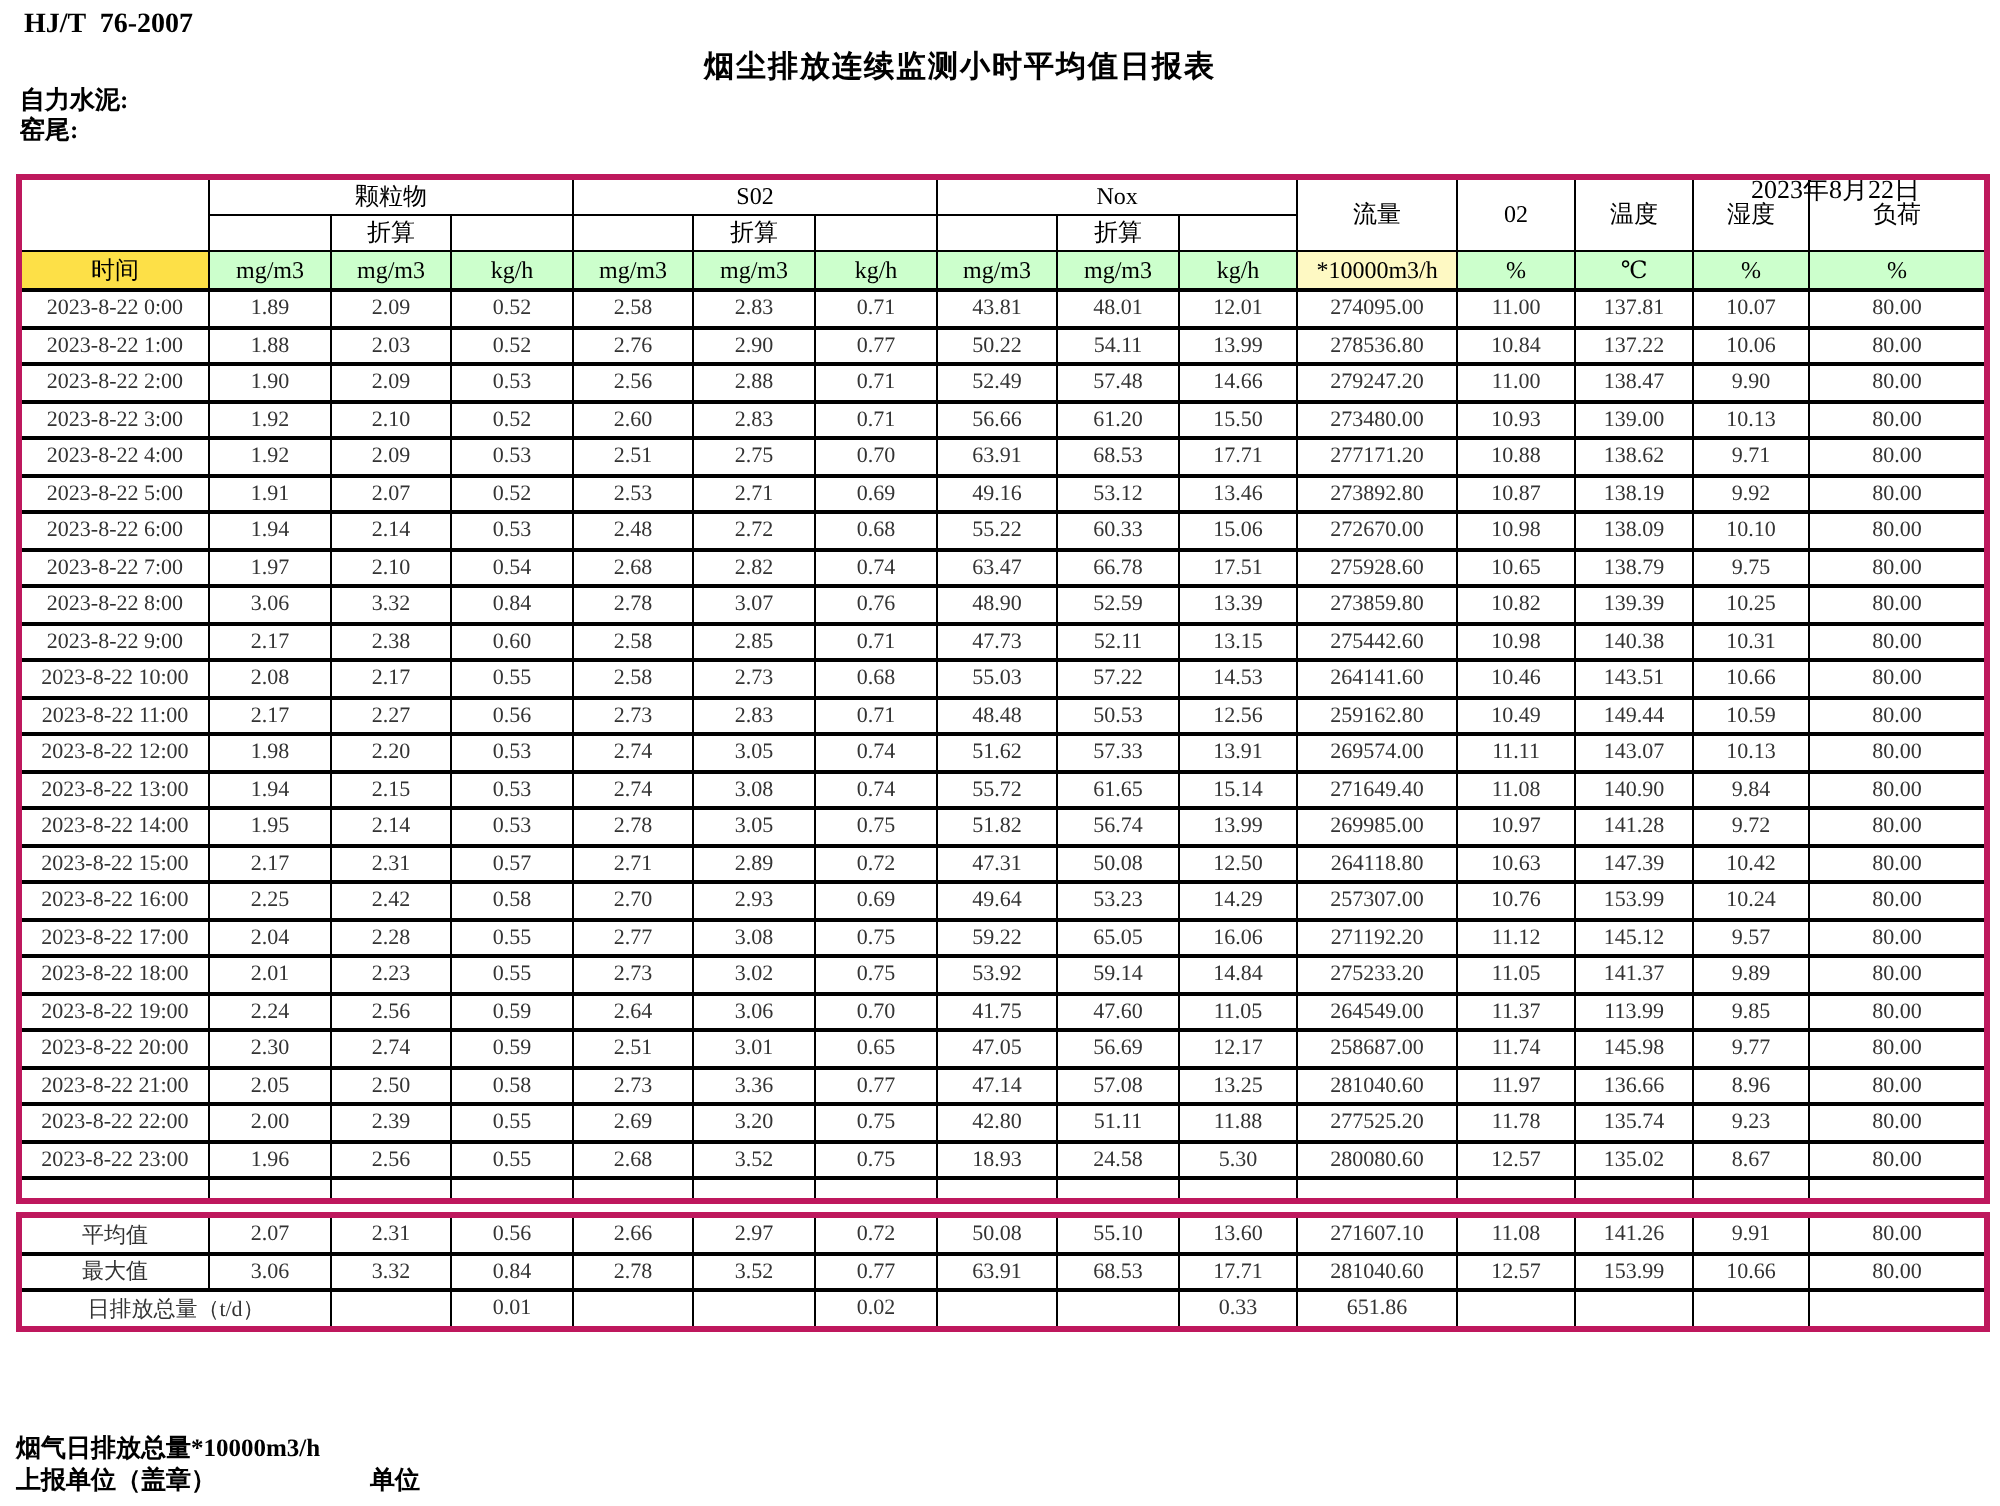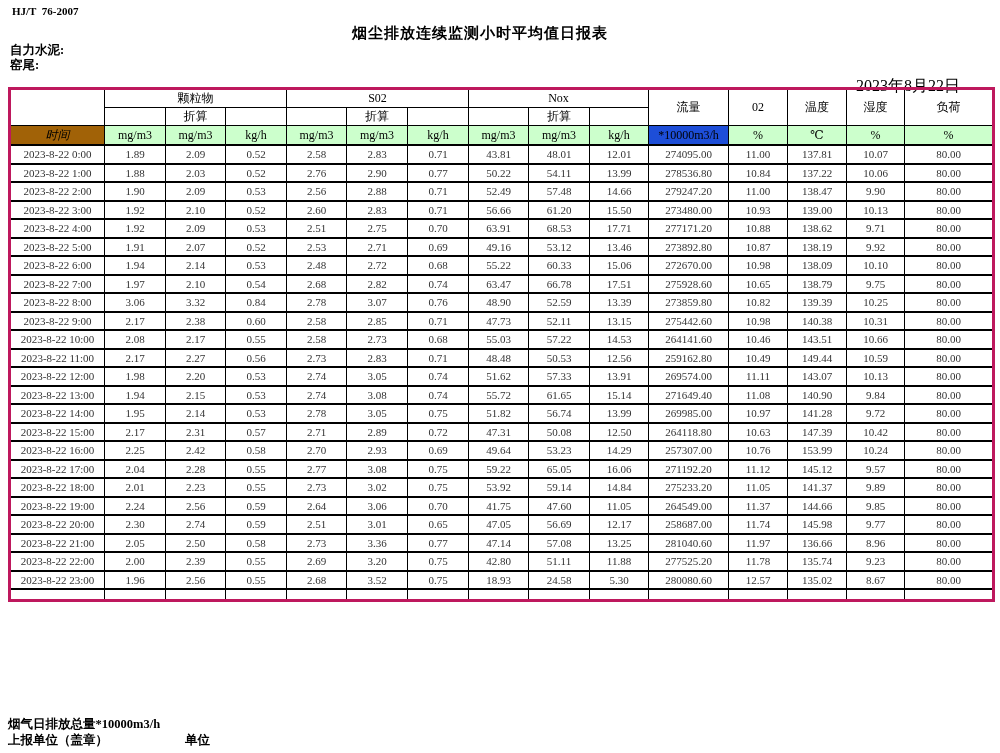--- a/index.html
+++ b/index.html
@@ -1,25 +1,25 @@
 <!DOCTYPE html>
 <html><head>
 <meta charset="utf-8">
 <style>
   html,body{margin:0;padding:0;}
   body{
     width:1000px;height:753px;background:#ffffff;position:relative;
     font-family:"Liberation Serif","DejaVu Serif",serif;color:#000;
   }
   .abs{position:absolute;}
-  .doc-code{left:12px;top:5px;font-size:11px;font-weight:bold;white-space:pre;}
+  .doc-code{left:12px;top:5px;font-size:14px;font-weight:bold;white-space:pre;}
   .title{left:0;top:24px;width:960px;text-align:center;font-size:15px;font-weight:bold;letter-spacing:1px;}
   .company{left:10px;top:42px;font-size:12.5px;font-weight:bold;}
   .site{left:10px;top:57px;font-size:12.5px;font-weight:bold;}
-  .date{left:0;top:76px;width:960px;text-align:right;font-size:16px;}
+  .date{left:0;top:86px;width:960px;text-align:right;font-size:13px;}
   .tables{left:8px;top:87px;}
   table.t{border-collapse:collapse;table-layout:fixed;width:984px;border:3px solid #be185d;}
   .t th,.t td{
     border:1px solid #000;font-weight:normal;font-size:11px;text-align:center;
     white-space:nowrap;overflow:hidden;padding:0;vertical-align:middle;
   }
   .t thead th{font-size:12px;}
   .t thead tr.h1 th{height:16px;}
   .t thead tr.h2 th{height:16px;}
   .t thead tr.h3 th{height:18px;border-bottom-width:2px;}
@@ -80,31 +80,31 @@
           <th>折算</th>
           <th></th>
           <th></th>
           <th>折算</th>
           <th></th>
           <th></th>
           <th>折算</th>
           <th></th>
         </tr>
         <tr class="h3">
-          <th style="background: #a16207; font-style: italic;">时间</th>
+          <th style="background: #fde047;">时间</th>
           <th style="background: rgb(204, 255, 204);">mg/m3</th>
           <th style="background: rgb(204, 255, 204);">mg/m3</th>
           <th style="background: rgb(204, 255, 204);">kg/h</th>
           <th style="background: rgb(204, 255, 204);">mg/m3</th>
           <th style="background: rgb(204, 255, 204);">mg/m3</th>
           <th style="background: rgb(204, 255, 204);">kg/h</th>
           <th style="background: rgb(204, 255, 204);">mg/m3</th>
           <th style="background: rgb(204, 255, 204);">mg/m3</th>
           <th style="background: rgb(204, 255, 204);">kg/h</th>
-          <th style="background: #1d4ed8;">*10000m3/h</th>
+          <th style="background: #fef9c3;">*10000m3/h</th>
           <th style="background: rgb(204, 255, 204);">%</th>
           <th style="background: rgb(204, 255, 204);">℃</th>
           <th style="background: rgb(204, 255, 204);">%</th>
           <th style="background: rgb(204, 255, 204);">%</th>
         </tr>
       </thead>
       <tbody>
         <tr>
           <td class="timec">2023-8-22 0:00</td>
           <td>1.89</td>
@@ -434,21 +434,21 @@
           <td>2.56</td>
           <td>0.59</td>
           <td>2.64</td>
           <td>3.06</td>
           <td>0.70</td>
           <td class="high">41.75</td>
           <td class="high">47.60</td>
           <td class="high">11.05</td>
           <td class="high">264549.00</td>
           <td class="low">11.37</td>
-          <td class="high">144.66</td>
+          <td class="high">113.99</td>
           <td class="high">9.85</td>
           <td class="high">80.00</td>
         </tr>
         <tr>
           <td class="timec">2023-8-22 20:00</td>
           <td>2.30</td>
           <td>2.74</td>
           <td>0.59</td>
           <td>2.51</td>
           <td>3.01</td>
@@ -544,19 +544,69 @@
         <col style="width: 60px;">
         <col style="width: 61px;">
         <col style="width: 59px;">
         <col style="width: 80px;">
         <col style="width: 59px;">
         <col style="width: 59px;">
         <col style="width: 58px;">
         <col style="width: 89px;">
       </colgroup>
       <tbody>
+        <tr>
+          <td class="slabel">平均值</td>
+          <td>2.07</td>
+          <td>2.31</td>
+          <td>0.56</td>
+          <td>2.66</td>
+          <td>2.97</td>
+          <td>0.72</td>
+          <td class="high">50.08</td>
+          <td class="high">55.10</td>
+          <td class="high">13.60</td>
+          <td class="high">271607.10</td>
+          <td class="low">11.08</td>
+          <td class="high">141.26</td>
+          <td class="high">9.91</td>
+          <td class="high">80.00</td>
+        </tr>
+        <tr>
+          <td class="slabel">最大值</td>
+          <td>3.06</td>
+          <td>3.32</td>
+          <td>0.84</td>
+          <td>2.78</td>
+          <td>3.52</td>
+          <td>0.77</td>
+          <td class="high">63.91</td>
+          <td class="high">68.53</td>
+          <td class="high">17.71</td>
+          <td class="high">281040.60</td>
+          <td class="low">12.57</td>
+          <td class="high">153.99</td>
+          <td class="high">10.66</td>
+          <td class="high">80.00</td>
+        </tr>
+        <tr>
+          <td class="llabel" colspan="2">日排放总量（t/d）</td>
+          <td></td>
+          <td>0.01</td>
+          <td></td>
+          <td></td>
+          <td>0.02</td>
+          <td class="high"></td>
+          <td class="high"></td>
+          <td class="high">0.33</td>
+          <td class="high">651.86</td>
+          <td class="low"></td>
+          <td class="high"></td>
+          <td class="high"></td>
+          <td class="high"></td>
+        </tr>
       </tbody>
     </table>
 </div>
 
 <div class="abs footer-note">烟气日排放总量*10000m3/h</div>
 <div class="abs footer-report">上报单位（盖章）</div>
 <div class="abs footer-unit">单位</div>
 
 </body></html>

